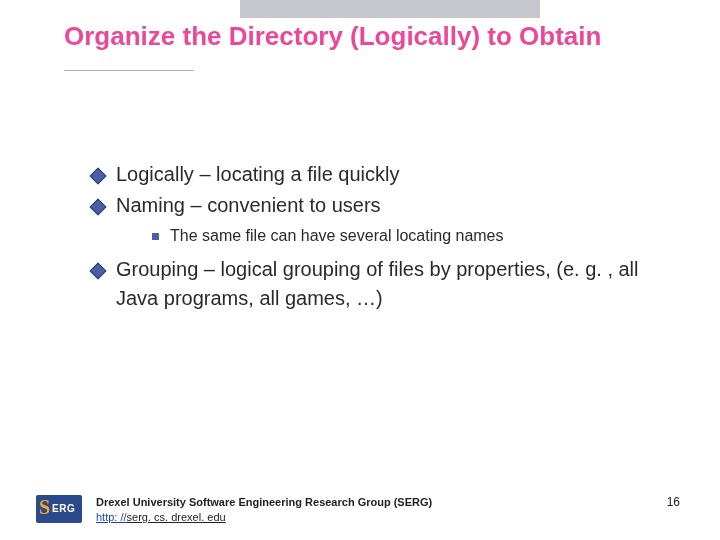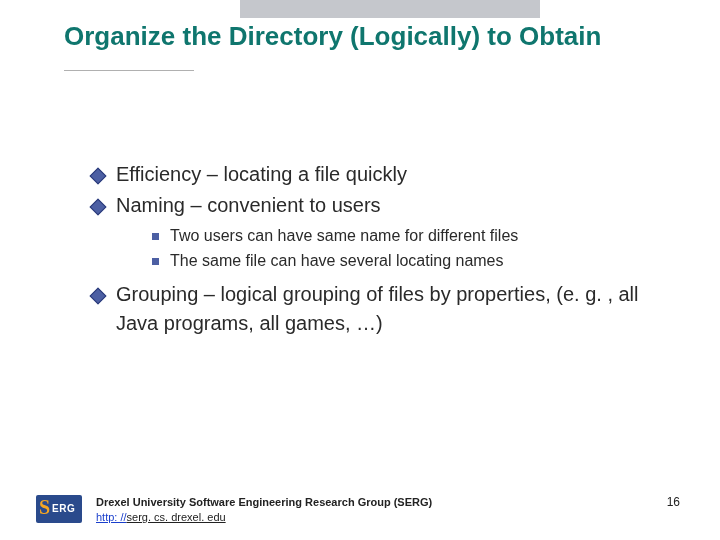--- a/index.html
+++ b/index.html
@@ -18,21 +18,21 @@
     left: 240px;
     width: 300px;
     height: 18px;
     background: #c5c7cc;
   }
   .title {
     position: absolute;
     top: 20px;
     left: 64px;
     right: 60px;
-    color: #0f766e;
+    color: #ec4899;
     font-family: Tahoma, Verdana, sans-serif;
     font-weight: bold;
     font-size: 26px;
     line-height: 1.25;
   }
   .title-rule {
     position: absolute;
     left: 0;
     bottom: -18px;
     width: 130px;
@@ -154,29 +154,28 @@
 
 <div class="title">
   <span>Organize the Directory (Logically) to Obtain</span>
   <div class="title-rule"></div>
 </div>
 
 <div class="content">
   <ul class="main">
     <li>
       <span class="diamond"></span>
-      <span>Efficiency – locating a file quickly</span>
+      <span>Logically – locating a file quickly</span>
     </li>
     <li>
       <span class="diamond"></span>
       <span>Naming – convenient to users</span>
       <ul class="sub">
         <li>
           <span class="square"></span>
-          <span>Two users can have same name for different files</span>
         </li>
         <li>
           <span class="square"></span>
           <span>The same file can have several locating names</span>
         </li>
       </ul>
     </li>
     <li>
       <span class="diamond"></span>
       <span>Grouping – logical grouping of files by properties, (e. g. , all Java programs, all games, …)</span>

